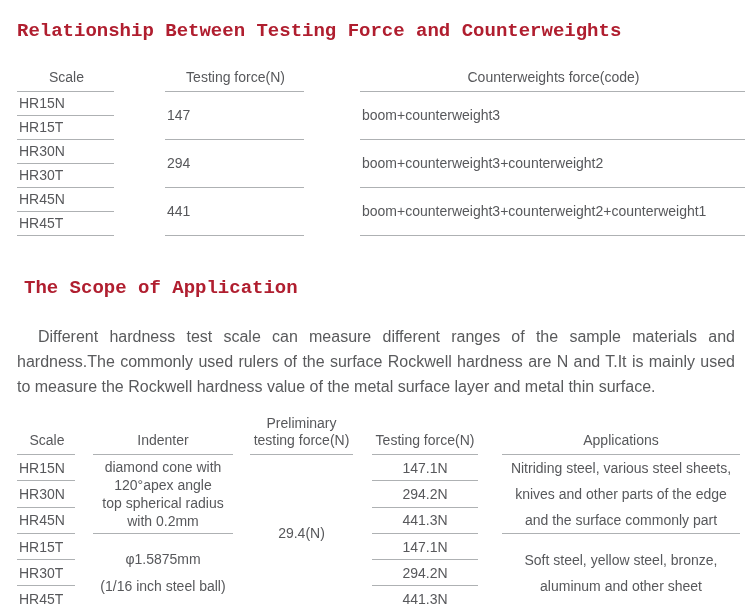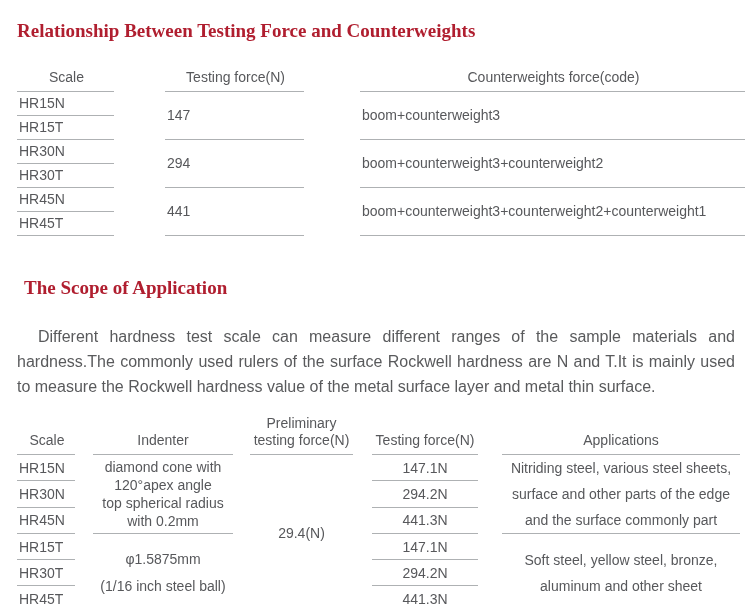--- a/index.html
+++ b/index.html
@@ -1,20 +1,20 @@
 <!DOCTYPE html>
 <html><head>
 <meta charset="utf-8">
 <style>
   * { margin: 0; padding: 0; box-sizing: border-box; }
   html, body { width: 750px; height: 608px; background: #ffffff; overflow: hidden; }
   body { font-family: "Liberation Sans", sans-serif; color: #58595b; }
 
   .section-title {
-    font-family: Liberation Serif, serif;
+    font-family: Liberation Mono, monospace;
     font-weight: bold;
     font-size: 19px;
     line-height: 22px;
     color: #b01e2f;
     margin-left: 17px;
   }
   #title-1 { margin-top: 20px; }
   #title-2 { margin-top: 41px; margin-left: 24px; }
 
   .intro-paragraph {
@@ -150,21 +150,21 @@
       <div>top spherical radius</div>
       <div>with 0.2mm</div>
     </td>
     <td class="sp" rowspan="6"></td>
     <td class="bb" rowspan="6">29.4(N)</td>
     <td class="sp" rowspan="6"></td>
     <td class="bb">147.1N</td>
     <td class="sp" rowspan="6"></td>
     <td class="bb app-cell" rowspan="3">
       <div>Nitriding steel, various steel sheets,</div>
-      <div>surface and other parts of the edge</div>
+      <div>knives and other parts of the edge</div>
       <div>and the surface commonly part</div>
     </td>
   </tr>
   <tr class="data-row">
     <td class="bb scale-cell">HR30N</td>
     <td class="sp"></td>
     <td class="bb">294.2N</td>
   </tr>
   <tr class="data-row">
     <td class="bb scale-cell">HR45N</td>

